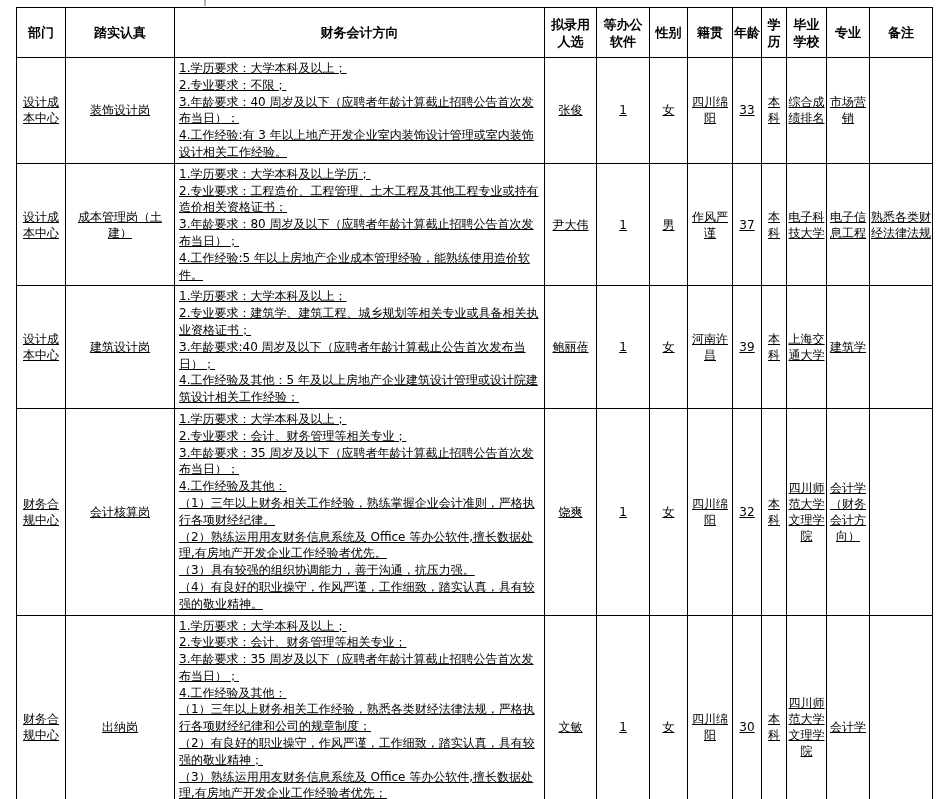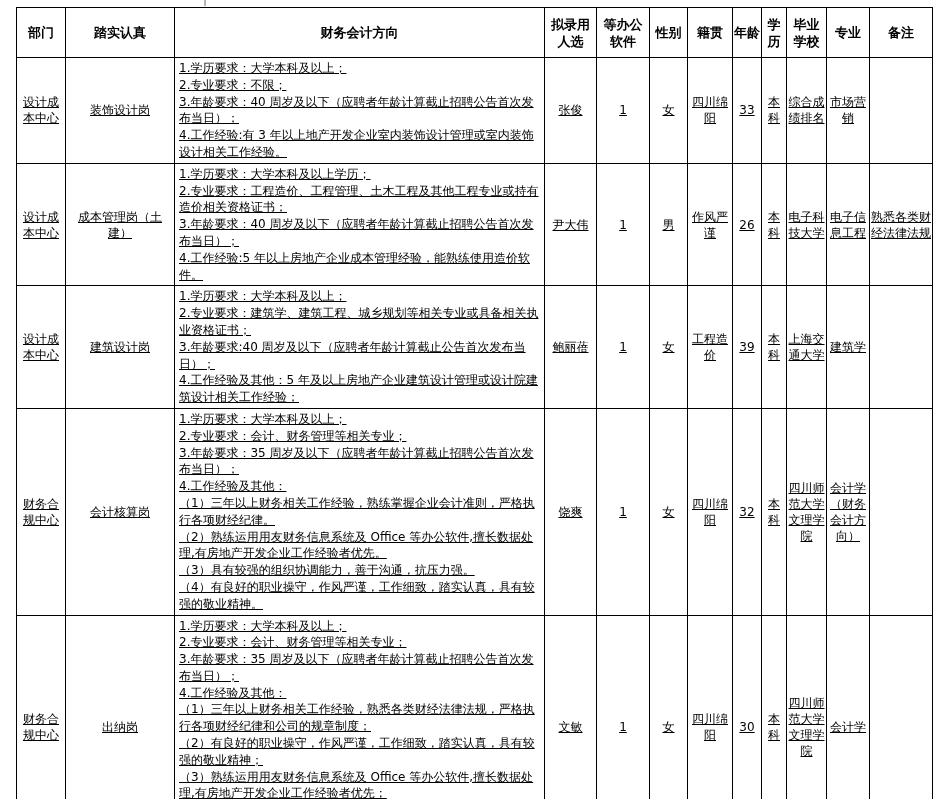--- a/index.html
+++ b/index.html
@@ -119,43 +119,43 @@
       <td>本科</td>
       <td>综合成绩排名</td>
       <td>市场营销</td>
       <td></td>
     </tr>
     <tr class="r1">
       <td>设计成本中心</td>
       <td>成本管理岗（土建）</td>
       <td class="req">1.学历要求：大学本科及以上学历；
 2.专业要求：工程造价、工程管理、土木工程及其他工程专业或持有造价相关资格证书；
-3.年龄要求：40 周岁及以下（应聘者年龄计算截止招聘公告首次发布当日）；
+3.年龄要求：80 周岁及以下（应聘者年龄计算截止招聘公告首次发布当日）；
 4.工作经验:5 年以上房地产企业成本管理经验，能熟练使用造价软件。</td>
       <td>尹大伟</td>
       <td>1</td>
       <td>男</td>
       <td>作风严谨</td>
-      <td>26</td>
+      <td>37</td>
       <td>本科</td>
       <td>电子科技大学</td>
       <td>电子信息工程</td>
       <td>熟悉各类财经法律法规</td>
     </tr>
     <tr class="r2">
       <td>设计成本中心</td>
       <td>建筑设计岗</td>
       <td class="req">1.学历要求：大学本科及以上；
 2.专业要求：建筑学、建筑工程、城乡规划等相关专业或具备相关执业资格证书；
 3.年龄要求:40 周岁及以下（应聘者年龄计算截止公告首次发布当日）；
 4.工作经验及其他：5 年及以上房地产企业建筑设计管理或设计院建筑设计相关工作经验；</td>
       <td>鲍丽蓓</td>
       <td>1</td>
       <td>女</td>
-      <td>工程造价</td>
+      <td>河南许昌</td>
       <td>39</td>
       <td>本科</td>
       <td>上海交通大学</td>
       <td>建筑学</td>
       <td></td>
     </tr>
     <tr class="r3">
       <td>财务合规中心</td>
       <td>会计核算岗</td>
       <td class="req">1.学历要求：大学本科及以上；

